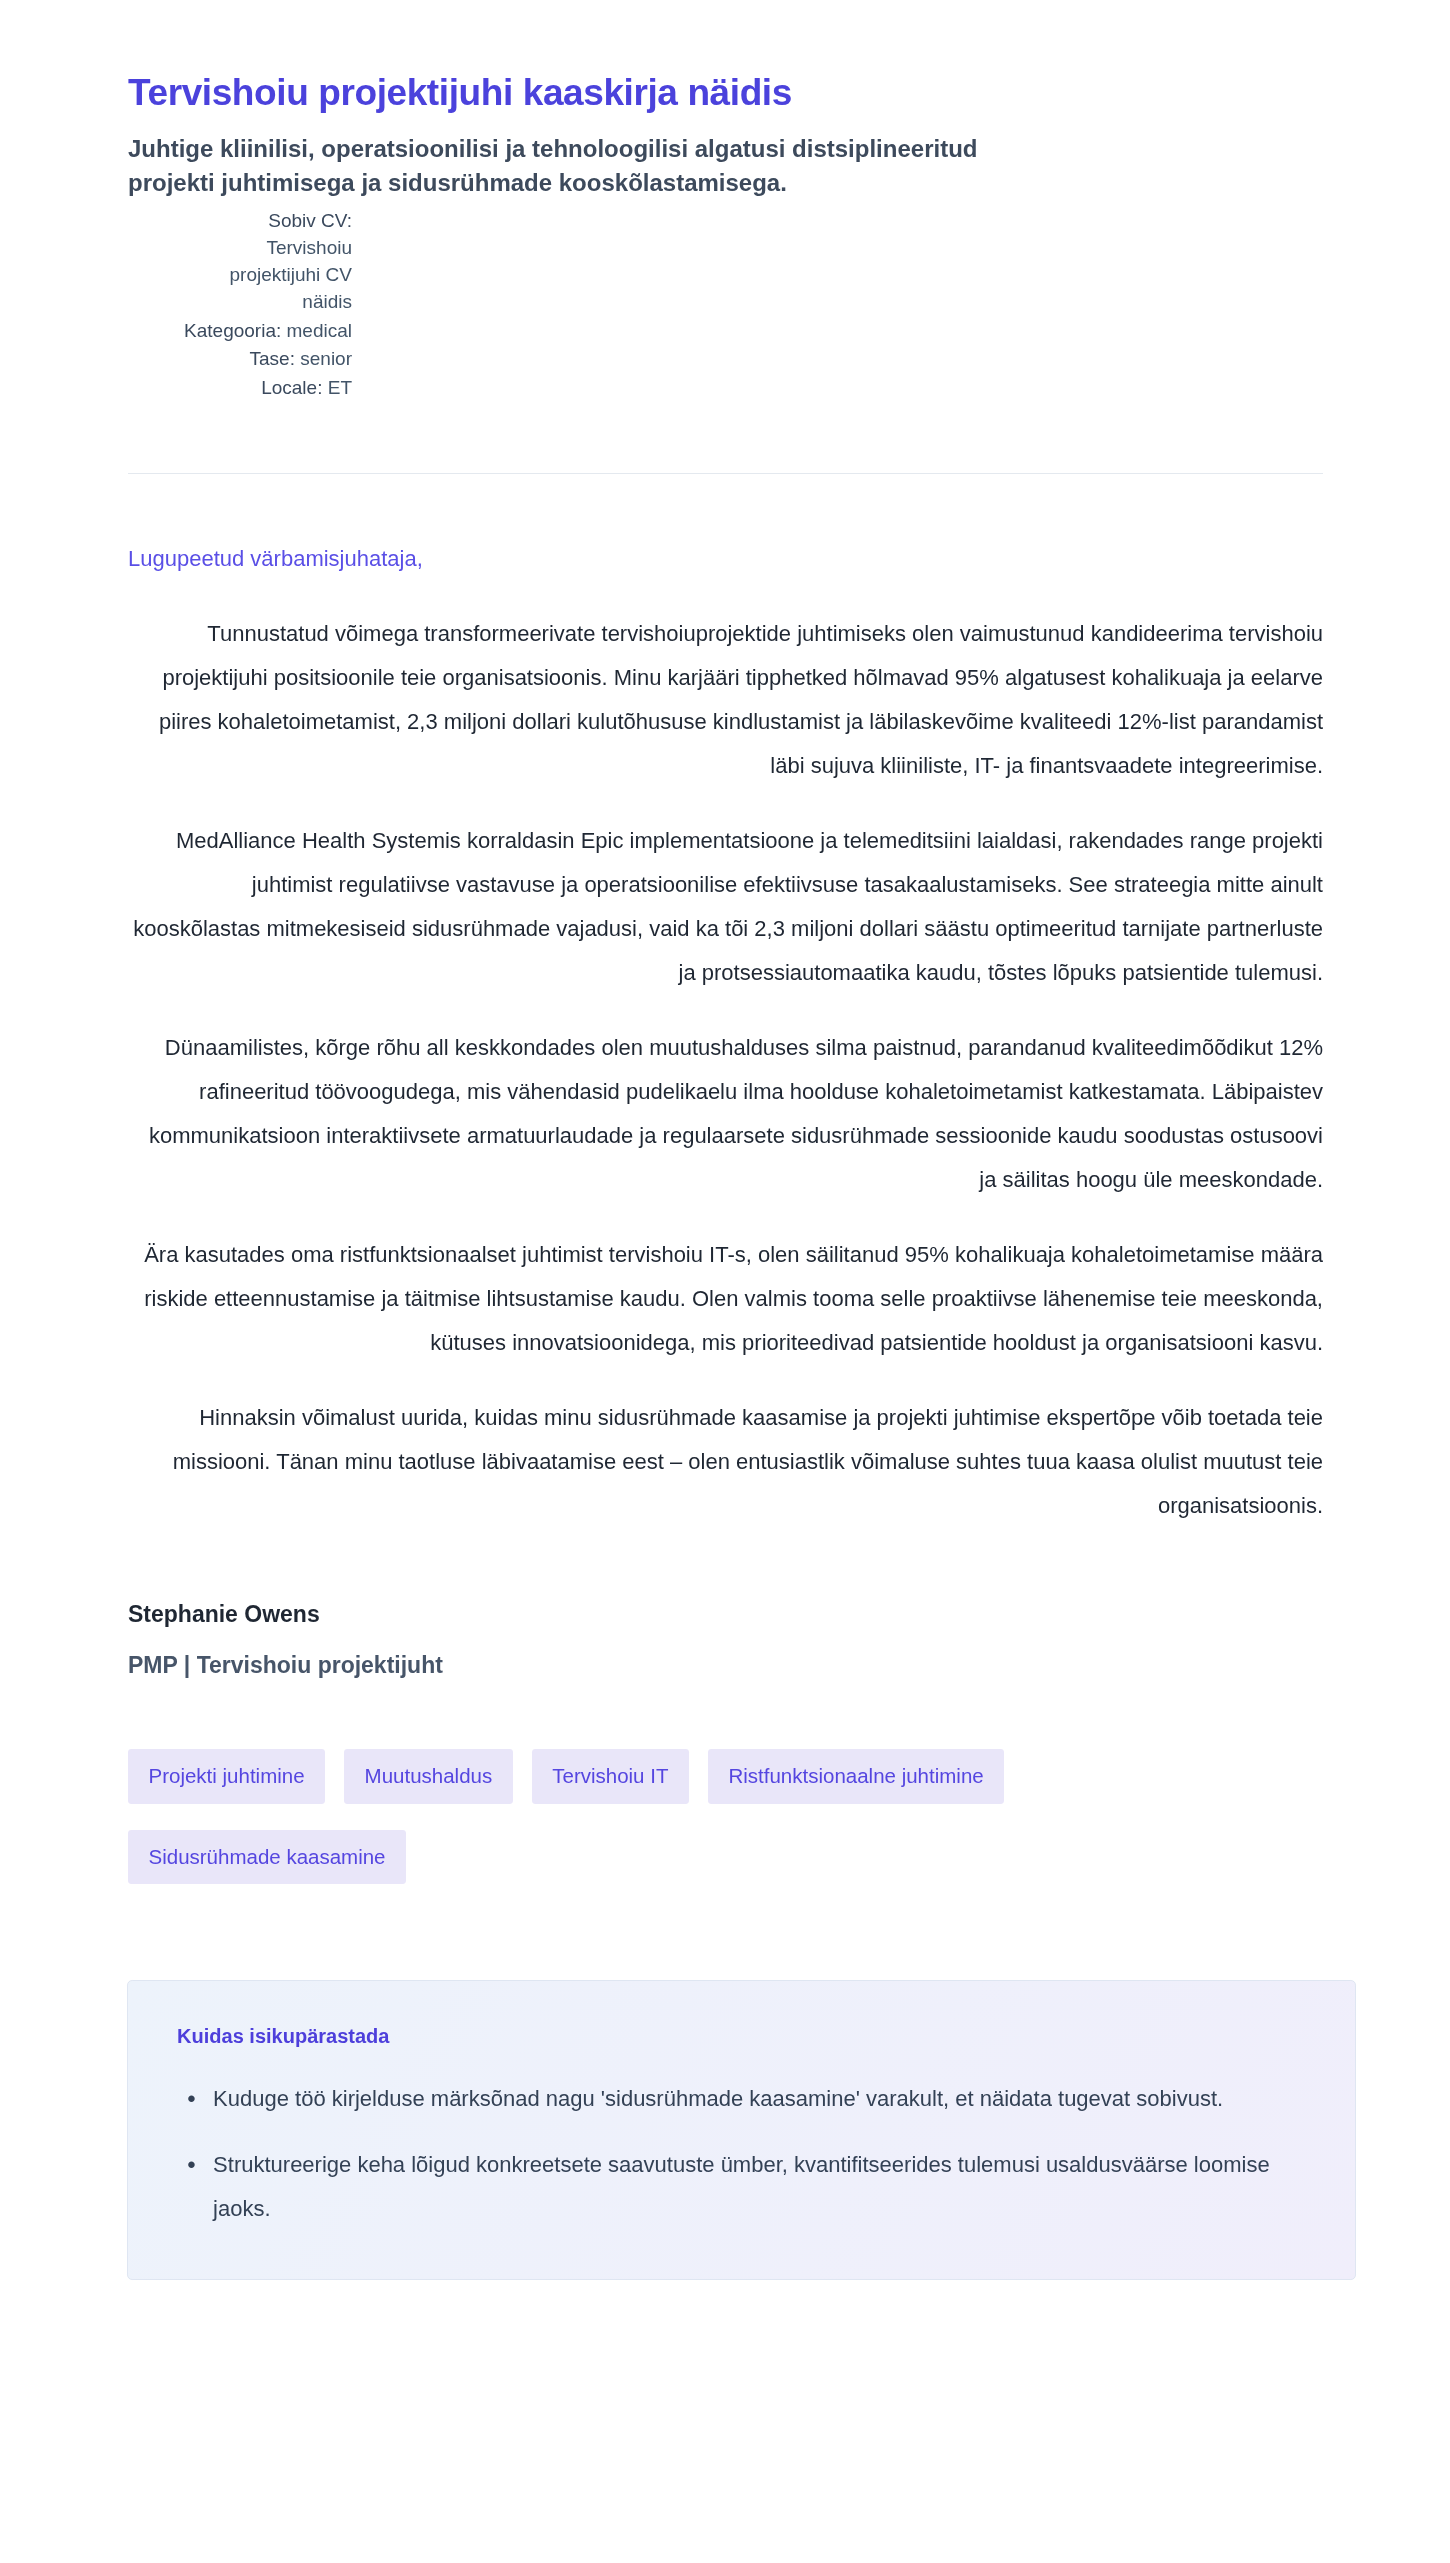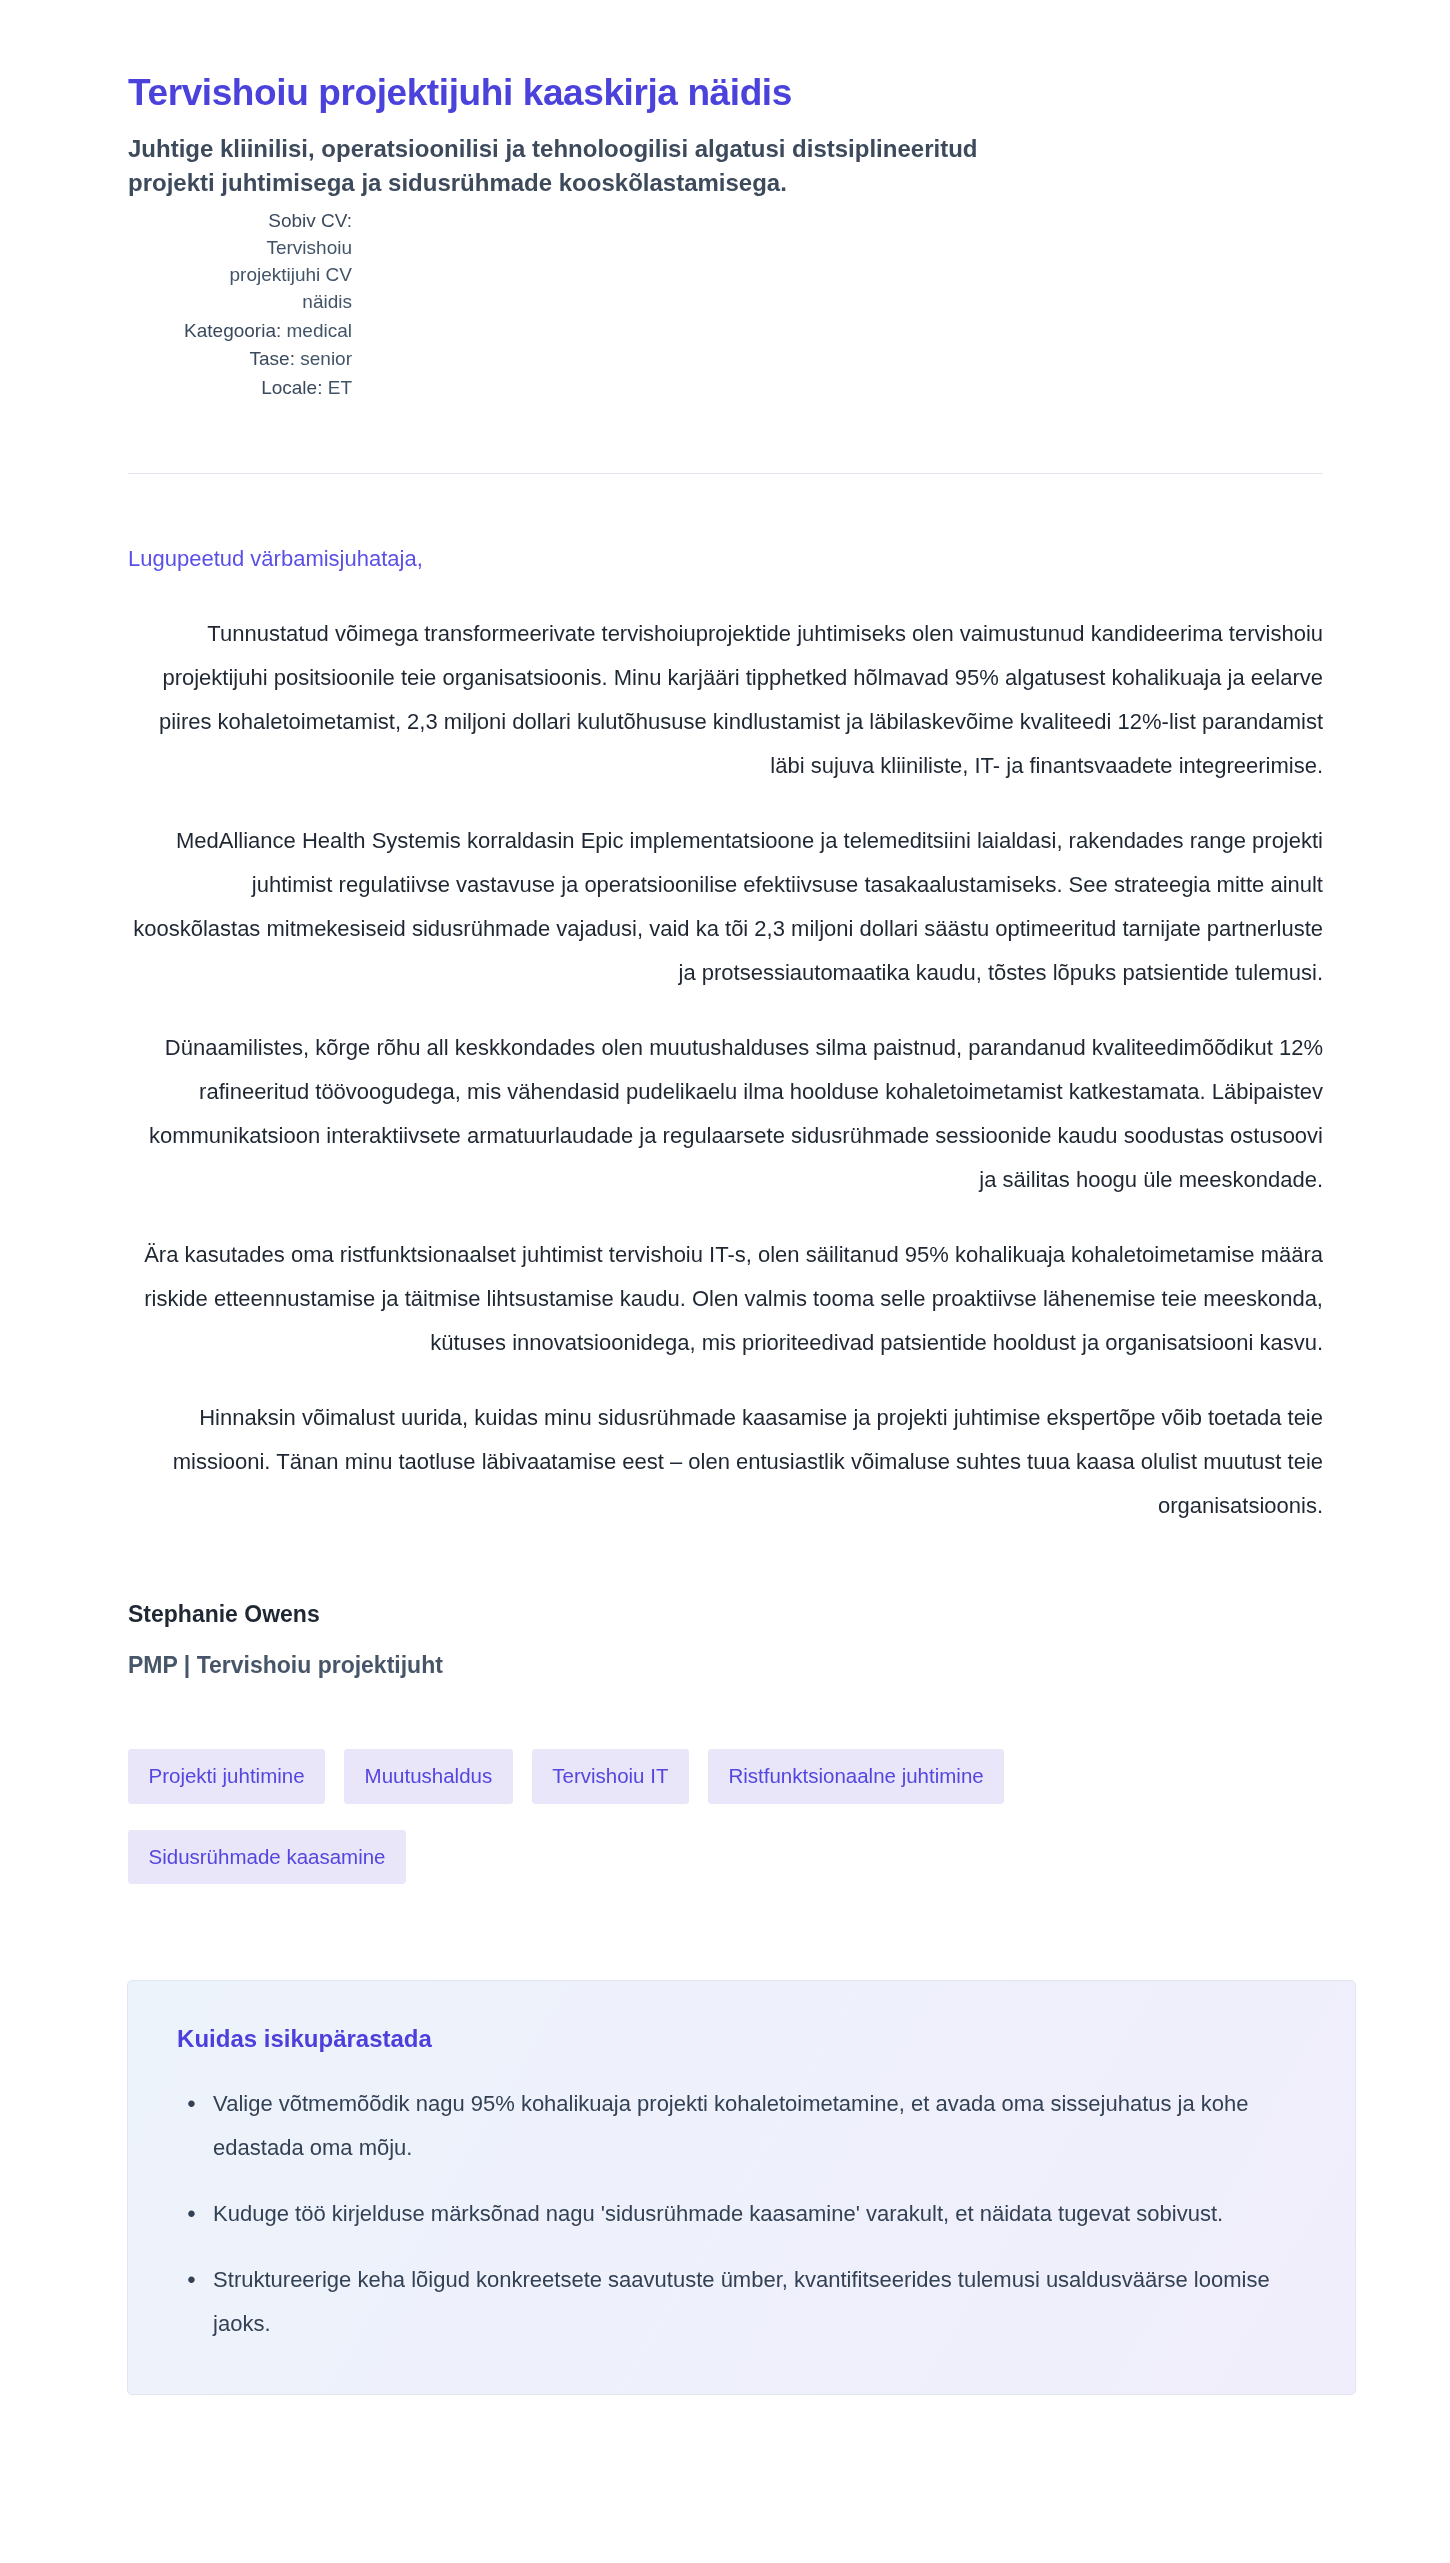--- a/index.html
+++ b/index.html
@@ -108,21 +108,21 @@
     margin-top: 96px;
     margin-bottom: 99px;
     border: 0.9px solid #dfe6f2;
     border-radius: 5.1px;
     background: linear-gradient(120deg, #edf3fb 0%, #f0eefb 100%);
     padding: 44px 49px 48px 49px;
     width: 1229px;
     margin-left: -0.9px;
   }
   .tipbox-heading {
-    font-size: 24px;
+    font-size: 20px;
     font-weight: 700;
     color: #4d3fdb;
     margin-bottom: 29px;
   }
   .tip-list { list-style: none; }
   .tip-item {
     position: relative;
     font-size: 22px;
     line-height: 44px;
     color: #334155;
@@ -190,20 +190,19 @@
     <span class="tag">Projekti juhtimine</span>
     <span class="tag">Muutushaldus</span>
     <span class="tag">Tervishoiu IT</span>
     <span class="tag">Ristfunktsionaalne juhtimine</span>
     <span class="tag">Sidusrühmade kaasamine</span>
   </div>
 
   <div class="tipbox">
     <h3 class="tipbox-heading">Kuidas isikupärastada</h3>
     <ul class="tip-list">
-      <li class="tip-item">Valige võtmemõõdik nagu 95% kohalikuaja projekti kohaletoimetamine, et avada oma sissejuhatus ja kohe edastada oma mõju.</li>
       <li class="tip-item">Kuduge töö kirjelduse märksõnad nagu 'sidusrühmade kaasamine' varakult, et näidata tugevat sobivust.</li>
       <li class="tip-item">Struktureerige keha lõigud konkreetsete saavutuste ümber, kvantifitseerides tulemusi usaldusväärse loomise jaoks.</li>
     </ul>
   </div>
 
 </div>
 
 
 </body></html>

